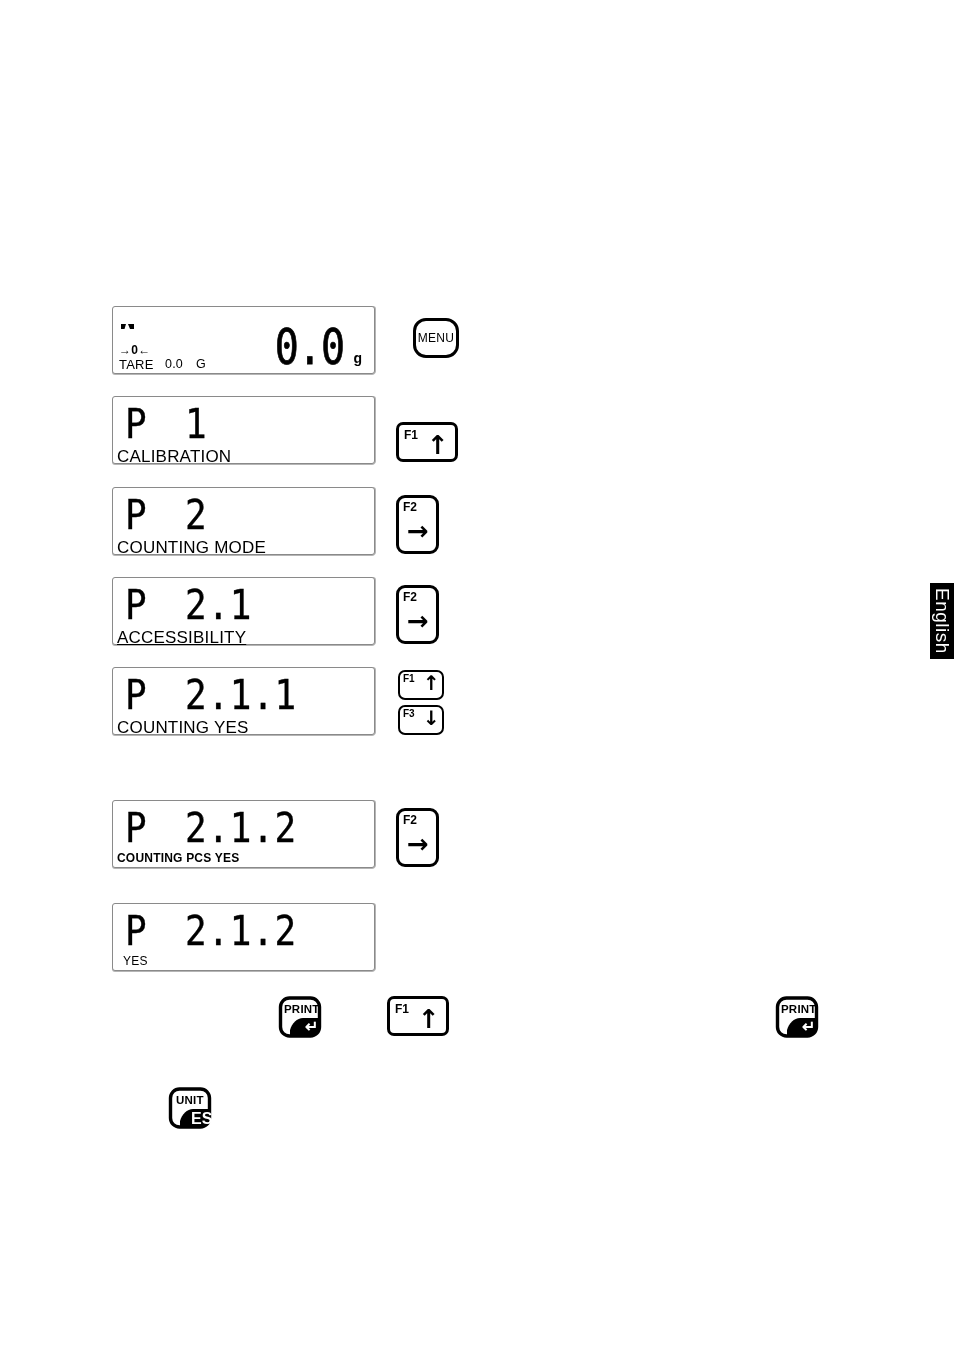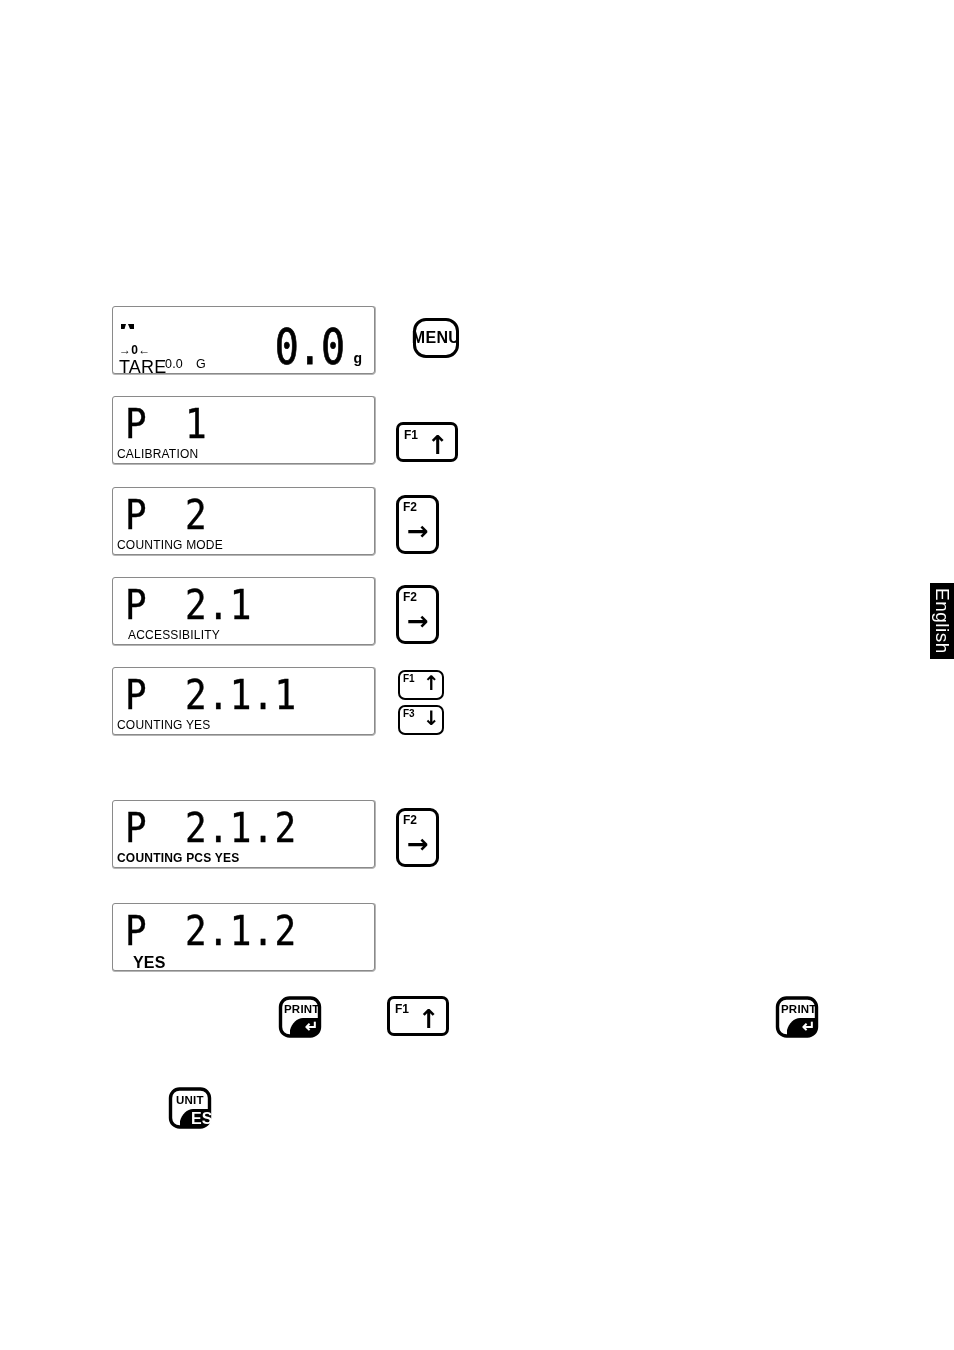--- a/index.html
+++ b/index.html
@@ -57,21 +57,21 @@
     position: absolute;
     font-family: "Liberation Sans", sans-serif;
     font-size: 12.5px;
     font-weight: 700;
     letter-spacing: 0.02em;
     white-space: nowrap;
   }
   .annun-label {
     position: absolute;
     font-family: "Liberation Sans", sans-serif;
-    font-size: 12px;
+    font-size: 17px;
     font-weight: 400;
     letter-spacing: 0.2px;
     white-space: nowrap;
   }
 
   
   .stab {
     position: absolute;
     width: 16px;
     height: 7px;
@@ -104,22 +104,22 @@
     display: flex;
     align-items: center;
     justify-content: center;
   }
   .key-round { border-radius: 13px; }
   .key-rect  { border-radius: 7px; }
   .key-tall  { border-radius: 9px; }
 
   .key-label-menu {
     font-family: "Liberation Sans", sans-serif;
-    font-size: 16px;
-    font-weight: 700;
+    font-size: 12px;
+    font-weight: 400;
     letter-spacing: 0.3px;
   }
   .key-fn {
     position: absolute;
     font-family: "Liberation Sans", sans-serif;
     font-size: 12px;
     font-weight: 700;
     letter-spacing: -0.2px;
   }
   .key-arrow {
@@ -172,21 +172,21 @@
 
       <span class="stab" style="left:8px; top:10px;">
         <svg width="16" height="7" viewBox="0 0 16 7">
           <path d="M0 0 L5 0 L3.5 5 L0 5 Z" fill="#000"></path>
           <path d="M7 0 L13 0 L13 5 L9 5 Z" fill="#000"></path>
         </svg>
       </span>
 
       <span class="annun" style="left:6px; top:36px; font-size:12px;">→0←</span>
 
-      <span class="annun-label" style="left:6px; top:50px; font-size:18px;">TARE</span>
+      <span class="annun-label" style="left:6px; top:50px; font-size:13px;">TARE</span>
       <span class="annun-label" style="left:52px; top:50px; font-size:12.5px;">0.0</span>
       <span class="annun-label" style="left:83px; top:50px; font-size:12.5px;">G</span>
 
       <span class="weight-big" style="right:30px; top:14px;">0.0</span>
       <span class="weight-unit" style="right:12px; top:43px;">g</span>
     </div>
   </div>
 
   <div class="key key-round" style="left:413px; top:318px; width:46px; height:40px;">
     <span class="key-label-menu">MENU</span>
@@ -215,21 +215,21 @@
 
   <div class="key key-tall" style="left:396px; top:495px; width:43px; height:59px;">
     <span class="key-fn" style="left:4px; top:2px;">F2</span>
     <span class="key-arrow" style="left:8px; top:20px;">→</span>
   </div>
 
   <div class="lcd" style="left:112px; top:577px; width:263px; height:68px;">
     <div class="lcd-inner">
       <span class="seg seg-p" style="left:12px; top:6px;">P</span>
       <span class="seg seg-num" style="left:72px; top:6px;">2.1</span>
-      <span class="annun-label" style="left:15px; top:50px;">ACCESSIBILITY</span>
+      <span class="annun-label" style="left:4px; top:50px;text-decoration:underline;">ACCESSIBILITY</span>
     </div>
   </div>
 
   <div class="key key-tall" style="left:396px; top:585px; width:43px; height:59px;">
     <span class="key-fn" style="left:4px; top:2px;">F2</span>
     <span class="key-arrow" style="left:8px; top:20px;">→</span>
   </div>
 
   <div class="lcd" style="left:112px; top:667px; width:263px; height:68px;">
     <div class="lcd-inner">
@@ -259,21 +259,21 @@
 
   <div class="key key-tall" style="left:396px; top:808px; width:43px; height:59px;">
     <span class="key-fn" style="left:4px; top:2px;">F2</span>
     <span class="key-arrow" style="left:8px; top:20px;">→</span>
   </div>
 
   <div class="lcd" style="left:112px; top:903px; width:263px; height:68px;">
     <div class="lcd-inner">
       <span class="seg seg-p" style="left:12px; top:6px;">P</span>
       <span class="seg seg-num" style="left:72px; top:6px;">2.1.2</span>
-      <span class="annun-label" style="left:20px; top:50px; font-weight:700; font-size:16px;">YES</span>
+      <span class="annun-label" style="left:10px; top:50px; font-weight:400; font-size:12px;">YES</span>
     </div>
   </div>
 
   <div class="key-combo" style="left:277px; top:996px; width:46px; height:42px;">
     <svg width="46" height="42" viewBox="0 0 46 42">
       <path d="M3.5 11 A9 9 0 0 1 12.5 2 L33.5 2 A9 9 0 0 1 42.5 11 L42.5 31 A9 9 0 0 1 33.5 40 L12.5 40 A9 9 0 0 1 3.5 31 Z" fill="#ffffff" stroke="#000000" stroke-width="3.4"></path>
       <path d="M13 40 L33.5 40 A9 9 0 0 0 42.5 31 L42.5 22 L26 22 C20 22 15 27 13 34 Z" fill="#000000"></path>
     </svg>
     <span class="combo-top" style="left:7px; top:7px; font-size:11.5px;">PRINT</span>
     <span class="combo-sub" style="left:28px; top:21px; font-size:16px;">↵</span>

